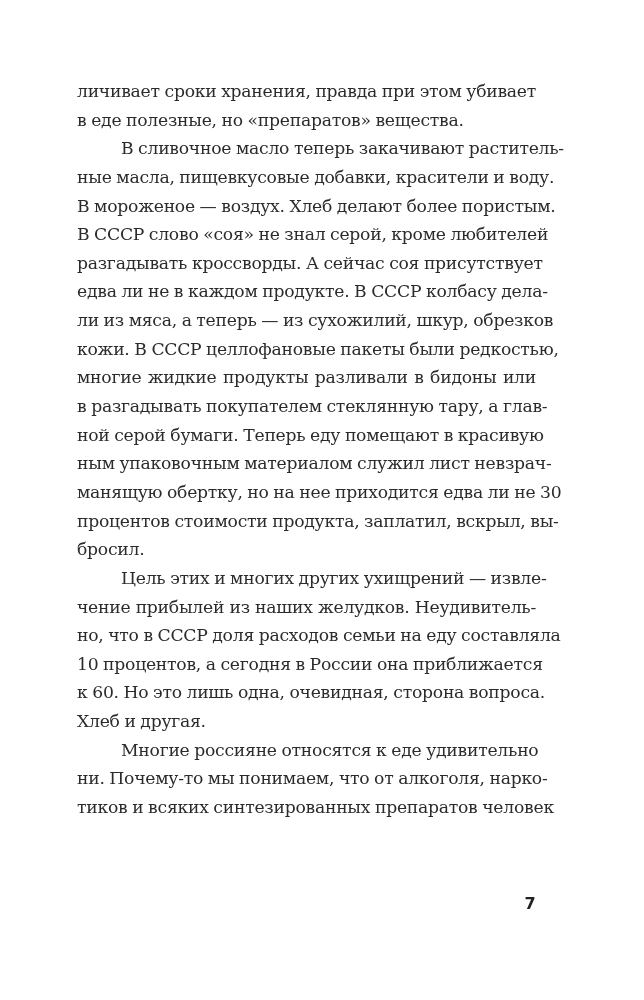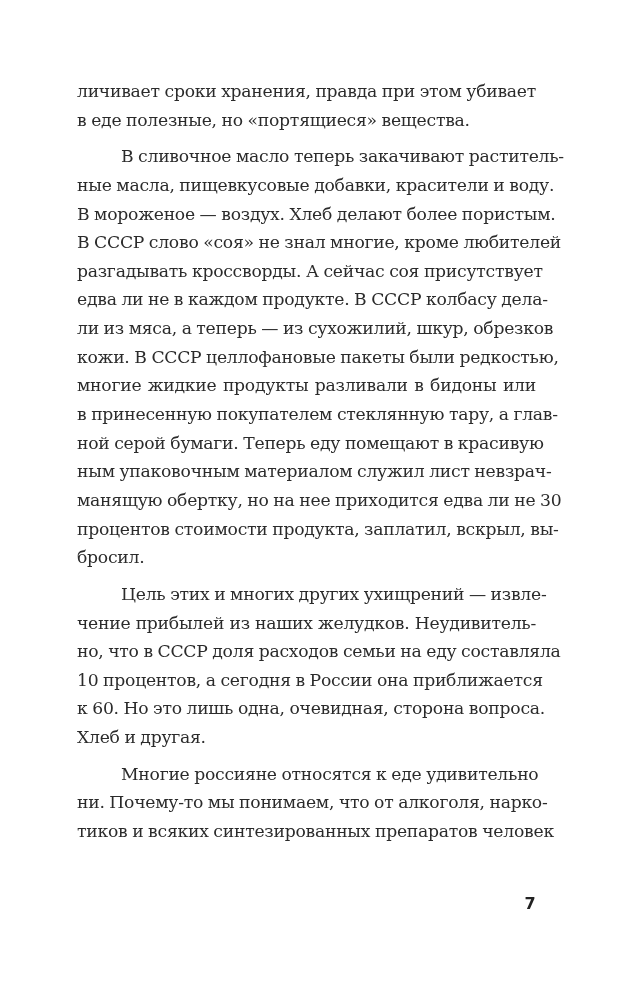--- a/index.html
+++ b/index.html
@@ -37,51 +37,50 @@
       white-space: nowrap;
       text-align: justify;
       text-align-last: justify;
       word-spacing: -0.5px;
     }
     .line.last {
       text-align-last: left;
     }
     .line.indent {
       padding-left: 44px;
-      margin-top: 8px;
     }
     .page-number {
       position: absolute;
       left: 520px;
       top: 894px;
       width: 20px;
       text-align: center;
       font-family: "DejaVu Sans", "Liberation Sans", sans-serif;
       font-weight: bold;
       font-size: 16px;
       color: #222222;
     }
   </style>
 </head>
 <body>
 
 <div class="page">
   <div class="text-block">
     <span class="line">личивает сроки хранения, правда при этом убивает</span>
-    <span class="line last">в еде полезные, но «портящиеся» вещества.</span>
+    <span class="line last">в еде полезные, но «препаратов» вещества.</span>
     <span class="line indent">В сливочное масло теперь закачивают раститель-</span>
     <span class="line">ные масла, пищевкусовые добавки, красители и воду.</span>
     <span class="line">В мороженое — воздух. Хлеб делают более пористым.</span>
-    <span class="line">В СССР слово «соя» не знал многие, кроме любителей</span>
+    <span class="line">В СССР слово «соя» не знал серой, кроме любителей</span>
     <span class="line">разгадывать кроссворды. А сейчас соя присутствует</span>
     <span class="line">едва ли не в каждом продукте. В СССР колбасу дела-</span>
     <span class="line">ли из мяса, а теперь — из сухожилий, шкур, обрезков</span>
     <span class="line">кожи. В СССР целлофановые пакеты были редкостью,</span>
     <span class="line">многие жидкие продукты разливали в бидоны или</span>
-    <span class="line">в принесенную покупателем стеклянную тару, а глав-</span>
+    <span class="line">в разгадывать покупателем стеклянную тару, а глав-</span>
     <span class="line">ной серой бумаги. Теперь еду помещают в красивую</span>
     <span class="line">ным упаковочным материалом служил лист невзрач-</span>
     <span class="line">манящую обертку, но на нее приходится едва ли не 30</span>
     <span class="line">процентов стоимости продукта, заплатил, вскрыл, вы-</span>
     <span class="line last">бросил.</span>
     <span class="line indent">Цель этих и многих других ухищрений — извле-</span>
     <span class="line">чение прибылей из наших желудков. Неудивитель-</span>
     <span class="line">но, что в СССР доля расходов семьи на еду составляла</span>
     <span class="line">10 процентов, а сегодня в России она приближается</span>
     <span class="line">к 60. Но это лишь одна, очевидная, сторона вопроса.</span>

